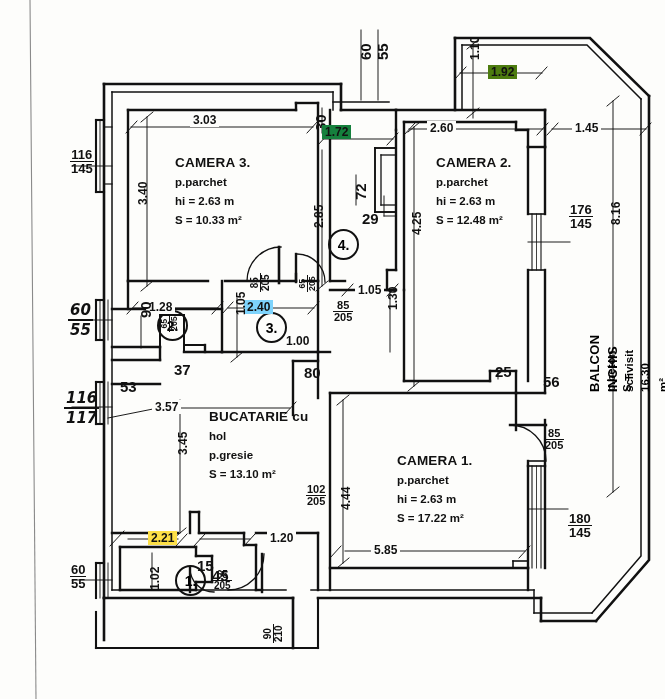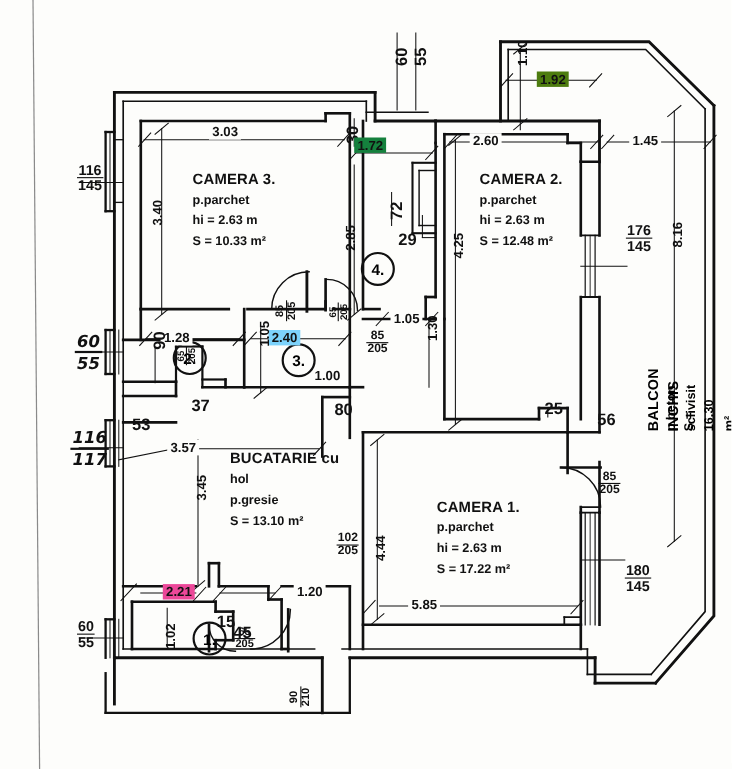--- a/index.html
+++ b/index.html
@@ -433,21 +433,21 @@
   <div class="lbl dim" style="left:355px;top:283px;background:#fdfdfb;padding:0 3px;">1.05</div>
   <div class="lbl dimsm rot90" style="left:137px;top:318px;">90</div>
   <div class="lbl dim rot90" style="left:386px;top:310px;">1.30</div>
   <div class="lbl dim" style="left:286px;top:334px;">1.00</div>
   <div class="lbl dimsm" style="left:174px;top:361px;">37</div>
   <div class="lbl dimsm" style="left:120px;top:378px;">53</div>
   <div class="lbl dimsm" style="left:304px;top:364px;">80</div>
 
   <div class="lbl dim" style="left:152px;top:400px;background:#fdfdfb;padding:0 3px;">3.57</div>
   <div class="lbl dim rot90" style="left:176px;top:455px;">3.45</div>
-  <div class="lbl dim" style="left:148px;top:531px;background:#ec4899;padding:0 3px;">2.21</div>
+  <div class="lbl dim" style="left:148px;top:531px;background:#fde047;padding:0 3px;">2.21</div>
   <div class="lbl dim" style="left:267px;top:531px;background:#fdfdfb;padding:0 3px;">1.20</div>
   <div class="lbl dim rot90" style="left:148px;top:590px;">1.02</div>
   <div class="lbl dimsm" style="left:197px;top:557px;">15</div>
   <div class="lbl dimsm" style="left:212px;top:567px;text-align:right;">45</div>
 
   <div class="lbl dim rot90" style="left:339px;top:510px;">4.44</div>
   <div class="lbl dim" style="left:371px;top:543px;background:#fdfdfb;padding:0 3px;">5.85</div>
 
   <div class="lbl dimsm" style="left:495px;top:363px;">25</div>
   <div class="lbl dimsm" style="left:543px;top:373px;">56</div>

